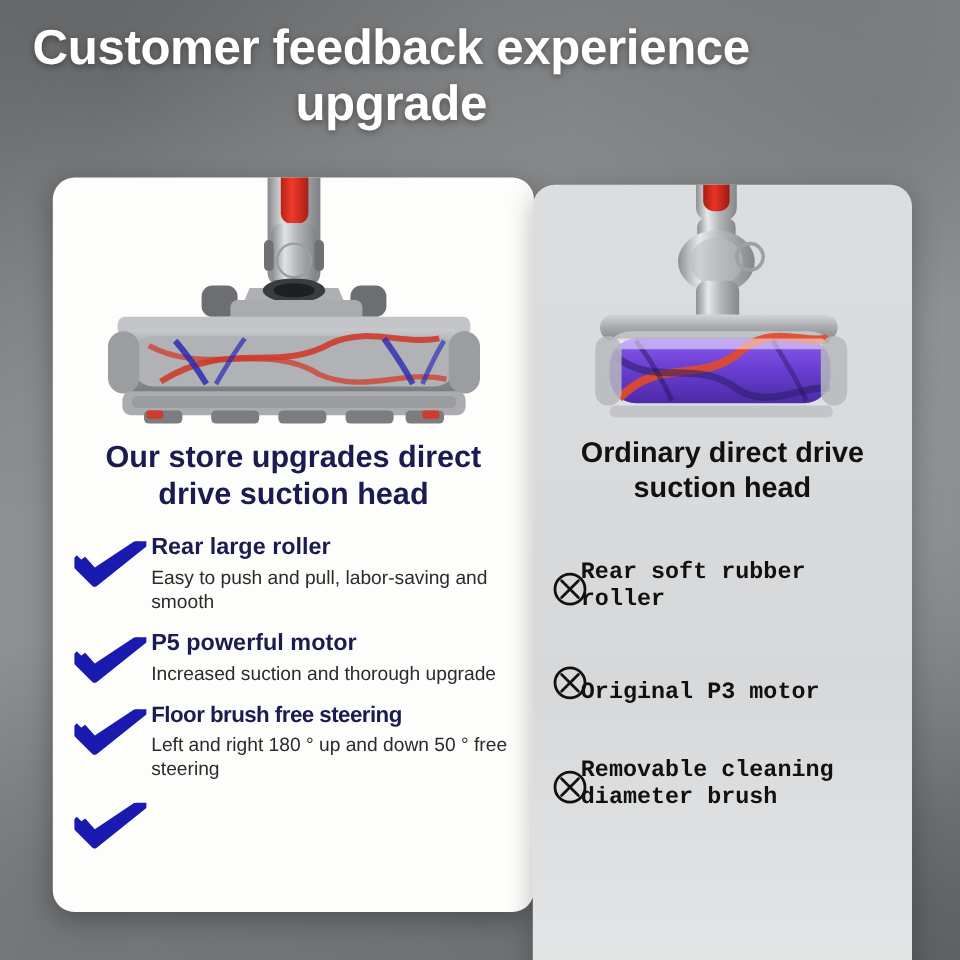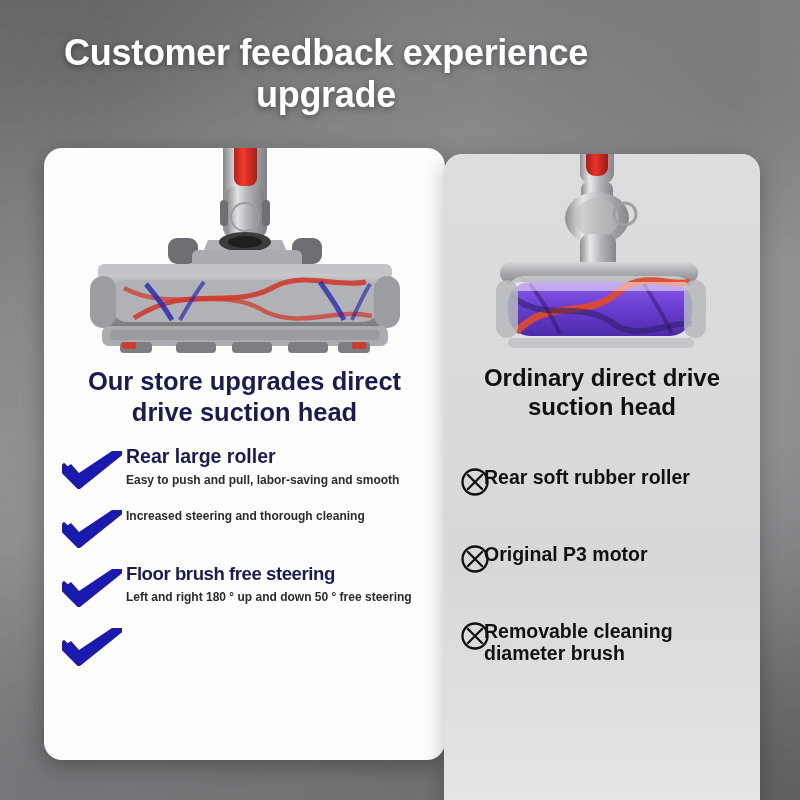--- a/index.html
+++ b/index.html
@@ -35,24 +35,24 @@
       radial-gradient(circle at 92% 12%, rgba(70,72,74,0.28) 0%, rgba(70,72,74,0) 34%),
       radial-gradient(circle at 6% 92%, rgba(64,66,68,0.30) 0%, rgba(64,66,68,0) 36%),
       radial-gradient(circle at 96% 94%, rgba(58,60,62,0.32) 0%, rgba(58,60,62,0) 38%);
     pointer-events: none;
   }
 
   
   .poster-title {
     position: absolute;
     left: 0;
-    top: 32px;
+    top: 16px;
     width: 652px;
     text-align: center;
-    font-size: 36px;
+    font-size: 41px;
     font-weight: bold;
     color: #ffffff;
     letter-spacing: -0.3px;
     text-shadow: 0 2px 6px rgba(0,0,0,0.38);
     font-family: "Liberation Sans", sans-serif;
     z-index: 4;
   }
 
   
   .card {
@@ -138,36 +138,37 @@
   .feature-text { flex: 1 1 auto; min-width: 0; }
   .feature-title {
     font-size: 19.5px;
     font-weight: bold;
     color: #1b1b52;
     line-height: 1.18;
     white-space: nowrap;
   }
   .feature-title.tight { font-size: 18.6px; letter-spacing: -0.45px; margin-top: 7px; }
   .feature-desc {
-    font-size: 12px;
-    font-weight: bold;
+    font-size: 16px;
+    font-weight: normal;
     color: #2b2b2b;
     line-height: 1.26;
     margin-top: 5px;
   }
 
   
   .con-list {
     margin-top: 44px;
     padding: 0 12px 0 16px;
   }
   .con-item {
     display: flex;
-    align-items: flex-start;
+    align-items: flex-end;
     margin-bottom: 42px;
+    font-family: Liberation Mono, monospace;
   }
   .x-icon {
     flex: 0 0 auto;
     width: 30px;
     margin-right: -6px;
     margin-top: 1px;
   }
   .con-text {
     flex: 1 1 auto;
     font-size: 19.5px;
@@ -278,21 +279,22 @@
       </div>
 
       <div class="feature-item">
         <span class="check-icon">
           <svg width="60" height="38" viewBox="0 0 60 38">
               <path d="M2 18 L17 33 L57 1 L50 0 L17 22 L9 13 Z" fill="#1a1aaf"></path>
               <path d="M2 18 L17 33 L57 1" stroke="#1a1aaf" stroke-width="9" fill="none" stroke-linecap="square"></path>
             </svg>
         </span>
         <span class="feature-text">
-          <span class="feature-desc" style="display:block">Increased steering and thorough cleaning</span>
+          <span class="feature-title">P5 powerful motor</span>
+          <span class="feature-desc" style="display:block">Increased suction and thorough upgrade</span>
         </span>
       </div>
 
       <div class="feature-item">
         <span class="check-icon">
           <svg width="60" height="38" viewBox="0 0 60 38">
               <path d="M2 18 L17 33 L57 1 L50 0 L17 22 L9 13 Z" fill="#1a1aaf"></path>
               <path d="M2 18 L17 33 L57 1" stroke="#1a1aaf" stroke-width="9" fill="none" stroke-linecap="square"></path>
             </svg>
         </span>

